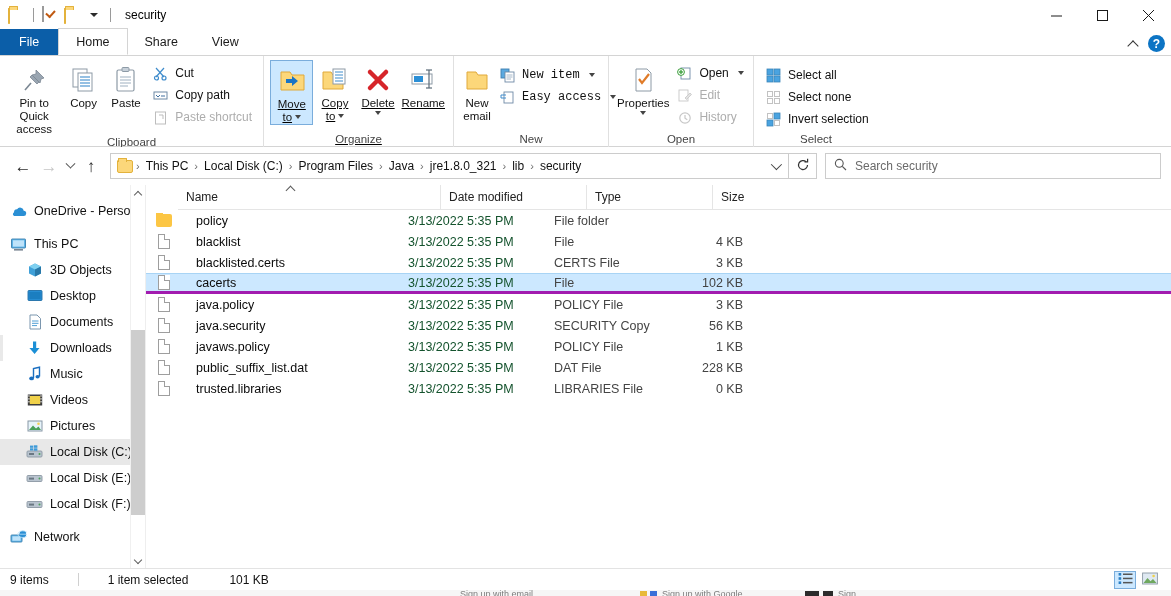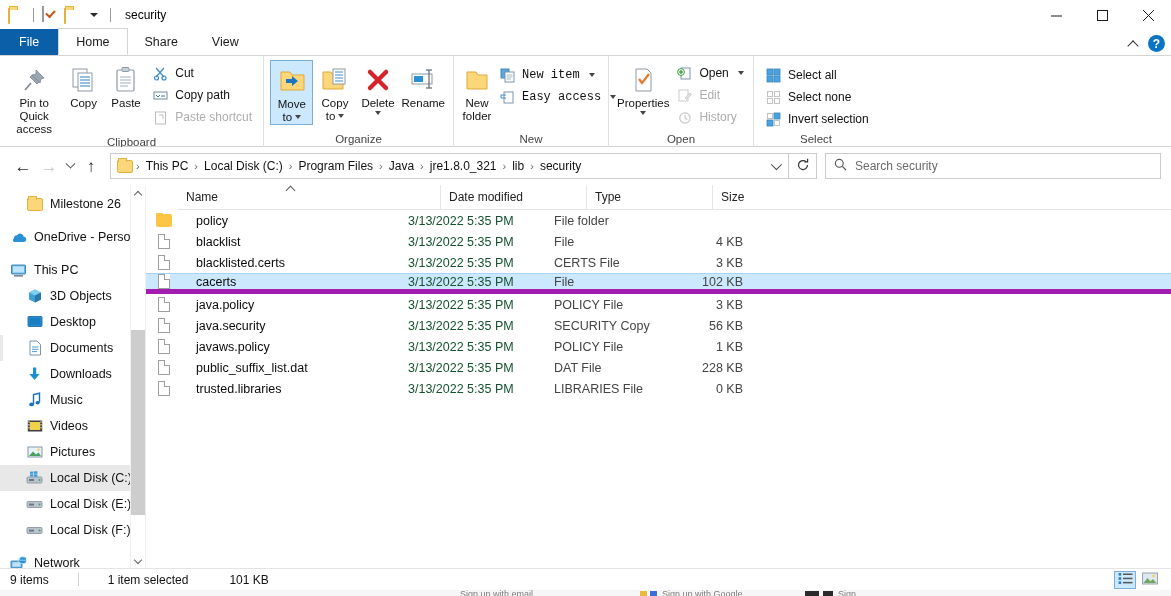--- a/index.html
+++ b/index.html
@@ -178,21 +178,21 @@
   }
   .sortmark:after {
     content: ""; position: absolute; left: 1px; top: 2px; width: 6px; height: 6px;
     border-left: 1.4px solid #5a5a5a; border-top: 1.4px solid #5a5a5a; transform: rotate(45deg);
   }
 
   .rows { position: absolute; top: 25px; left: 0; right: 0; }
   .frow {
     display: flex; align-items: center; height: 21px; font-size: 12.5px; color: #0a0a0a;
   }
-  .frow.sel { background: #cce8ff; border-top: 1px solid #a8d4f5; border-bottom: 5px solid #a21caf; }
+  .frow.sel { background: #cce8ff; border-top: 1px solid #a8d4f5; border-bottom: 3px solid #a21caf; }
   .c-name { width: 262px; display: flex; align-items: center; gap: 24px; padding-left: 10px; overflow: hidden; }
   .c-date { width: 146px; color: #14532d; }
   .c-type { width: 126px; color: #444; }
   .c-size { width: 72px; text-align: right; color: #444; padding-right: 9px; }
   .fico { width: 16px; height: 16px; flex: 0 0 16px; display: flex; align-items: center; justify-content: center; }
 
   .filedoc {
     width: 12px; height: 15px; background: #fff; border: 1px solid #9e9e9e; position: relative;
   }
   .filedoc:after {
@@ -357,21 +357,21 @@
                 <path d="M6 5 h4 v4" fill="none" stroke="#bdbdbd" stroke-width="1"></path>
               </svg>
             </span>
             <span>Paste shortcut</span>
           </div>
         </div>
       </div>
       <div class="rgroup-label">Clipboard</div>
     </div>
 
-    <div class="rgroup" style="width:190px;">
+    <div class="rgroup" style="width:190px;text-decoration:underline;">
       <div class="rgroup-body">
         <div class="bigbtn sel">
           <span class="ic">
             <svg width="30" height="28" viewBox="0 0 30 28">
               <path d="M4 5 h9 l2 3 h12 v15 H4z" fill="#fcd77a" stroke="#e0a93b" stroke-width="1"></path>
               <path d="M21 14 l-6 -5 v3 h-6 v4 h6 v3z" fill="#1b74c4"></path>
             </svg>
           </span>
           <span>Move</span>
           <span style="display:flex;align-items:center;">
@@ -428,21 +428,21 @@
 
     <div class="rgroup" style="width:155px;">
       <div class="rgroup-body">
         <div class="bigbtn wide">
           <span class="ic">
             <svg width="30" height="28" viewBox="0 0 30 28">
               <path d="M5 6 h9 l2 3 h9 v14 H5z" fill="#fcd77a" stroke="#e0a93b" stroke-width="1"></path>
             </svg>
           </span>
           <span>New</span>
-          <span>folder</span>
+          <span>email</span>
         </div>
         <div class="smallcol" style="padding-top:4px;font-family:Liberation Mono, monospace;">
           <div class="smallbtn">
             <span class="sic">
               <svg width="15" height="15" viewBox="0 0 15 15">
                 <rect x="1" y="1" width="8" height="9" fill="#5aa9e0" stroke="#3f7fb0" stroke-width="0.9"></rect>
                 <rect x="5" y="4" width="9" height="10" fill="#fff" stroke="#6f8aa6" stroke-width="0.9"></rect>
                 <g stroke="#8fa6bb" stroke-width="0.8">
                     <line x1="6.5" y1="7" x2="12.5" y2="7"></line>
                     <line x1="6.5" y1="9" x2="12.5" y2="9"></line>
@@ -614,26 +614,20 @@
         </svg>
       </span>
       <span class="searchph">Search security</span>
     </div>
   </div>
 
   <div class="content">
 
     <div class="navpane">
 
-      <div class="navrow ind">
-        <span class="navico">
-            <span class="folder-sm" style="top:0;"></span>
-          </span>
-        <span>Milestone 26</span>
-      </div>
 
       <div class="navrow" style="margin-top:7px;">
         <span class="navico">
           <svg width="17" height="13" viewBox="0 0 17 13">
             <path d="M4 11 h9.5 a2.6 2.6 0 0 0 0.2 -5.2 a3.6 3.6 0 0 0 -6.6 -1.6 a3 3 0 0 0 -3.1 3 a2.5 2.5 0 0 0 0 3.8z" fill="#2a8fd4"></path>
           </svg>
         </span>
         <span>OneDrive - Person</span>
       </div>
 

